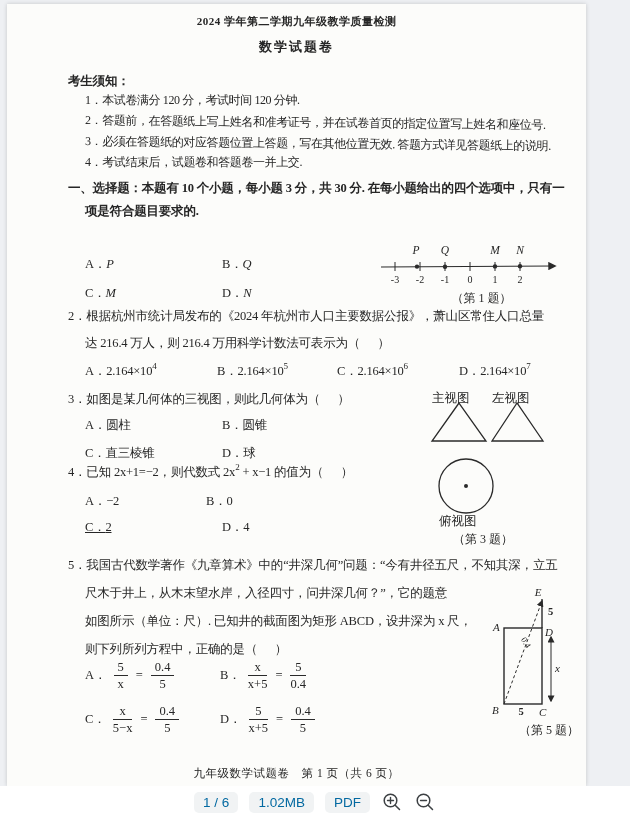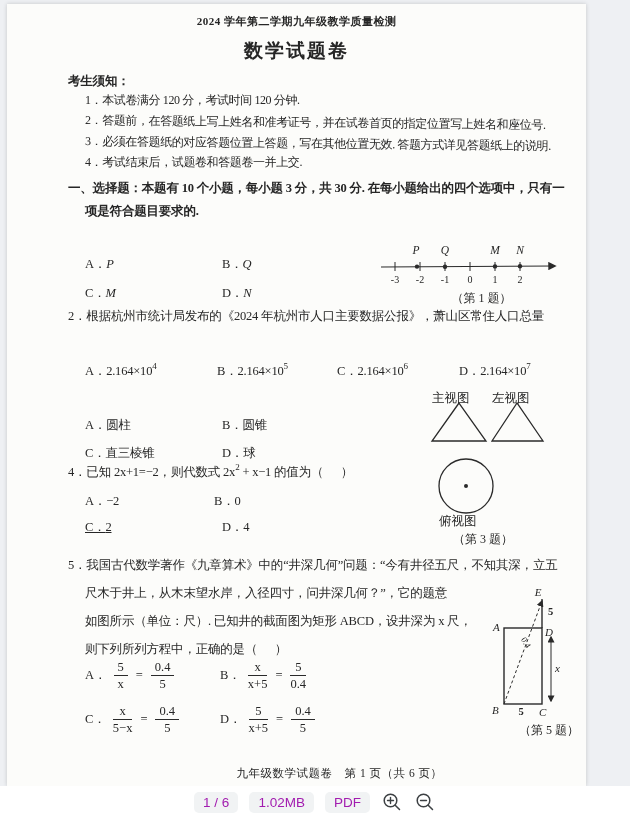--- a/index.html
+++ b/index.html
@@ -12,37 +12,37 @@
   .viewer-bg{position:absolute;left:0;top:0;width:630px;height:786px;background:#eef0f3;}
   .page{
     position:absolute;left:7px;top:4px;width:579px;height:782px;
     background:#fcfcfa;box-shadow:0 0 4px rgba(0,0,0,.18);
   }
   .line{position:absolute;white-space:pre;font-size:12.5px;letter-spacing:-0.2px;line-height:1.2;}
   .small{font-size:12px;letter-spacing:-0.4px;}
   .bold{font-weight:700;}
   .center{left:0;width:579px;text-align:center;}
   .t1{position:absolute;top:10px;font-size:11px;font-weight:700;letter-spacing:0.5px;}
-  .t2{position:absolute;top:34px;font-size:19px;font-weight:700;letter-spacing:2px;}
+  .t2{position:absolute;top:34px;font-size:13px;font-weight:700;letter-spacing:2px;}
   .tilt{transform:rotate(0.6deg);transform-origin:left center;}
   .var{font-style:italic;}
   sup{font-size:9px;position:relative;top:-1px;vertical-align:super;line-height:0;}
   .caption{position:absolute;text-align:center;font-size:12px;white-space:pre;}
   .q5opt{position:absolute;display:flex;align-items:center;gap:7px;font-size:12.5px;}
   .frac{display:inline-block;text-align:center;line-height:1.15;font-size:12.5px;}
   .frac .num{display:block;padding:0 4px 1px;border-bottom:1.2px solid #2a2a2a;}
   .frac .den{display:block;padding-top:1px;}
   .eq{padding:0 1px;}
-  .footerline{position:absolute;left:0;width:579px;text-align:center;top:762px;font-size:11.5px;letter-spacing:0.5px;padding-left:43px;}
+  .footerline{position:absolute;left:0;width:579px;text-align:center;top:762px;font-size:11.5px;letter-spacing:0.5px;}
   svg{position:absolute;overflow:visible;}
   .svgt{font-family:"Liberation Serif","DejaVu Serif",serif;fill:#262626;}
   .toolbar{
     position:absolute;left:0;top:786px;width:630px;height:32px;background:#ffffff;
     display:flex;align-items:center;justify-content:center;gap:11px;
-    font-family:"Liberation Sans","DejaVu Sans",sans-serif;font-size:13.5px;color:#a21caf;
+    font-family:"Liberation Sans","DejaVu Sans",sans-serif;font-size:13.5px;color:#0369a1;
   }
   .chip{background:#f1f3f4;border-radius:5px;padding:3px 9px;white-space:pre;}
   .iconbtn{width:22px;height:22px;display:flex;align-items:center;justify-content:center;cursor:pointer;background:none;border:none;padding:0;}
   .iconbtn svg{position:static;}
 </style>
 </head>
 <body>
 
 <div class="viewer-bg"></div>
 
@@ -89,44 +89,46 @@
     <text class="svgt" x="16" y="41" font-size="10" text-anchor="middle">-3</text>
     <text class="svgt" x="41" y="41" font-size="10" text-anchor="middle">-2</text>
     <text class="svgt" x="66" y="41" font-size="10" text-anchor="middle">-1</text>
     <text class="svgt" x="91" y="41" font-size="10" text-anchor="middle">0</text>
     <text class="svgt" x="116" y="41" font-size="10" text-anchor="middle">1</text>
     <text class="svgt" x="141" y="41" font-size="10" text-anchor="middle">2</text>
   </svg>
   <div class="caption" style="left:372px;top:286px;width:205px;">（第 1 题）</div>
 
   <div class="line" style="left:61px;top:305px;">2．根据杭州市统计局发布的《2024 年杭州市人口主要数据公报》，萧山区常住人口总量</div>
+  <div class="line" style="left:78px;top:332px;">达 216.4 万人，则 216.4 万用科学计数法可表示为（      ）</div>
   <div class="line" style="left:78px;top:360px;"><span>A．</span><span>2.164×10</span><sup>4</sup></div>
   <div class="line" style="left:210px;top:360px;"><span>B．</span><span>2.164×10</span><sup>5</sup></div>
   <div class="line" style="left:330px;top:360px;"><span>C．</span><span>2.164×10</span><sup>6</sup></div>
   <div class="line" style="left:452px;top:360px;"><span>D．</span><span>2.164×10</span><sup>7</sup></div>
 
+  <div class="line" style="left:61px;top:388px;">3．如图是某几何体的三视图，则此几何体为（      ）</div>
   <div class="line" style="left:78px;top:414px;"><span>A．</span><span>圆柱</span></div>
   <div class="line" style="left:215px;top:414px;"><span>B．</span><span>圆锥</span></div>
   <div class="line" style="left:78px;top:442px;"><span>C．</span><span>直三棱锥</span></div>
   <div class="line" style="left:215px;top:442px;"><span>D．</span><span>球</span></div>
 
   <svg style="left:420px;top:382px;" width="162" height="162" viewBox="0 0 162 162">
     <text class="svgt" x="5" y="16" font-size="12.5">主视图</text>
     <text class="svgt" x="65" y="16" font-size="12.5">左视图</text>
     <polygon points="32,17 5,55 59,55" fill="none" stroke="#2a2a2a" stroke-width="1.3"></polygon>
     <polygon points="90,17 65,55 116,55" fill="none" stroke="#2a2a2a" stroke-width="1.3"></polygon>
     <circle cx="39" cy="100" r="27" fill="none" stroke="#2a2a2a" stroke-width="1.3"></circle>
     <circle cx="39" cy="100" r="2" fill="#2a2a2a"></circle>
     <text class="svgt" x="12" y="139" font-size="12.5">俯视图</text>
     <text class="svgt" x="26" y="157" font-size="12">（第 3 题）</text>
   </svg>
 
   <div class="line" style="left:61px;top:461px;"><span>4．已知 2x+1=−2，则代数式 2x</span><sup>2</sup><span> + x−1 的值为（      ）</span></div>
   <div class="line" style="left:78px;top:490px;"><span>A．</span><span>−2</span></div>
-  <div class="line" style="left:207px;top:490px;font-family:Liberation Serif, serif;"><span>B．</span><span>0</span></div>
+  <div class="line" style="left:199px;top:490px;font-family:Liberation Serif, serif;"><span>B．</span><span>0</span></div>
   <div class="line" style="left:78px;top:516px;text-decoration:underline;"><span>C．</span><span>2</span></div>
   <div class="line" style="left:215px;top:516px;"><span>D．</span><span>4</span></div>
 
   <div class="line" style="left:61px;top:554px;">5．我国古代数学著作《九章算术》中的“井深几何”问题：“今有井径五尺，不知其深，立五</div>
   <div class="line" style="left:78px;top:582px;">尺木于井上，从木末望水岸，入径四寸，问井深几何？”，它的题意</div>
   <div class="line" style="left:78px;top:638px;">则下列所列方程中，正确的是（      ）</div>
   <div class="line" style="left:78px;top:610px;">如图所示（单位：尺）. 已知井的截面图为矩形 ABCD，设井深为 x 尺，</div>
 
   <svg style="left:482px;top:578px;" width="125" height="138" viewBox="0 0 125 138">
     <text class="svgt" x="49" y="14" font-size="11" font-style="italic" text-anchor="middle">E</text>

